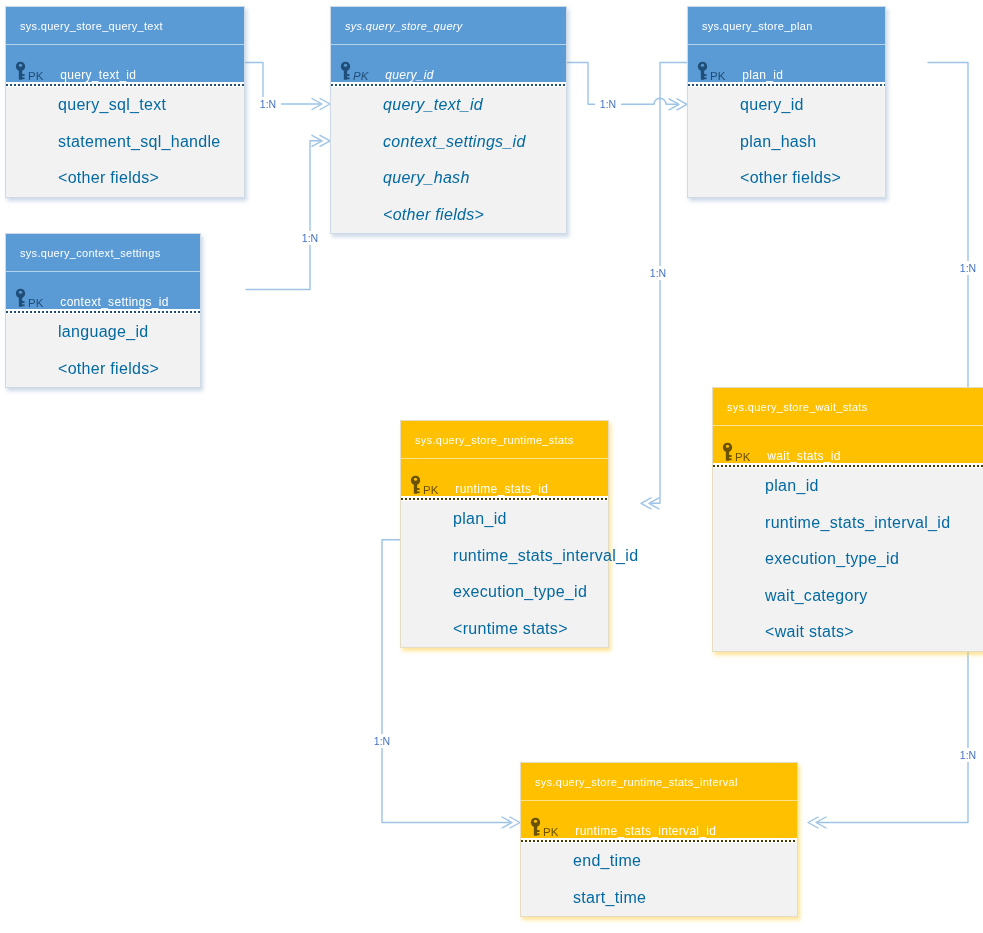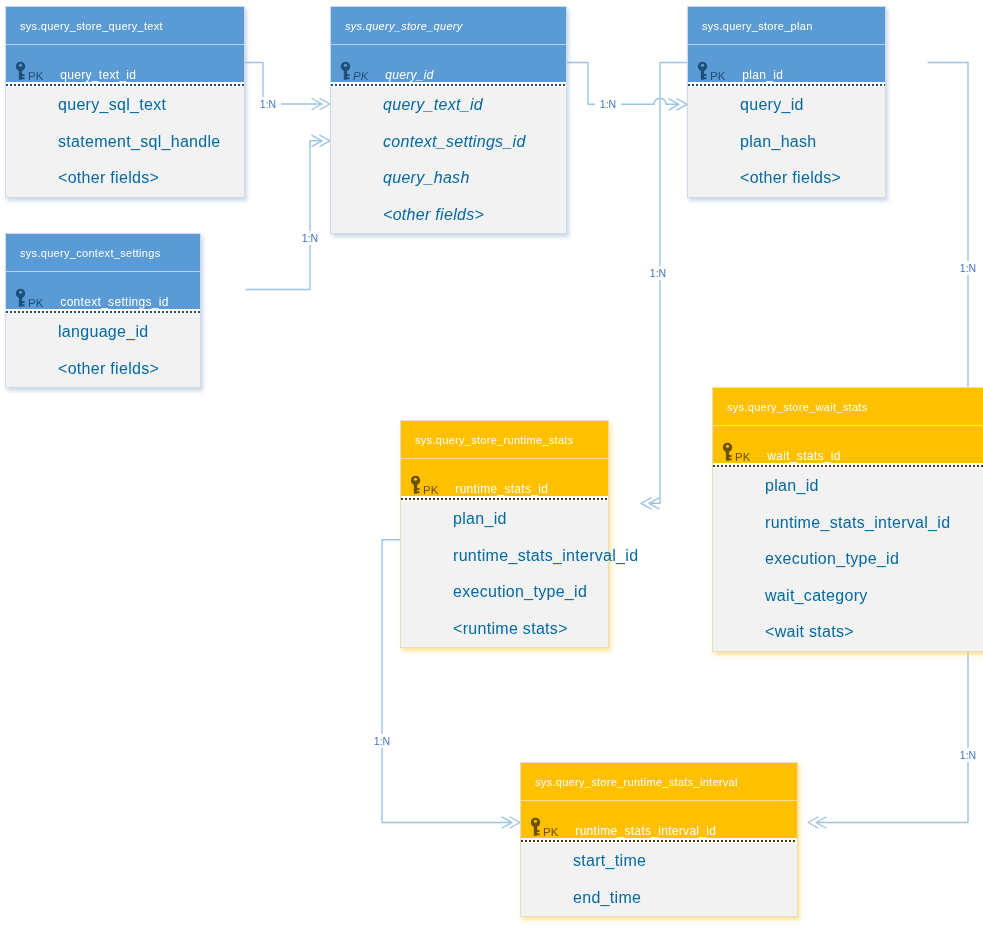--- a/index.html
+++ b/index.html
@@ -259,18 +259,18 @@
           <circle class="hole" cx="7" cy="4.3" r="1.7"></circle>
           <rect x="5.2" y="9" width="3.6" height="11" rx="1"></rect>
           <rect x="8.2" y="13.8" width="3.2" height="2"></rect>
           <rect x="8.2" y="17.3" width="3.2" height="2"></rect>
         </svg>
       <span class="pkbadge">PK</span>
       <span class="name">runtime_stats_interval_id</span>
     </div>
     <div class="divider"></div>
     <div class="tblbody">
+      <div class="row">end_time</div>
       <div class="row">start_time</div>
-      <div class="row">end_time</div>
     </div>
   </div>
 
 </div>
 
 </body></html>

